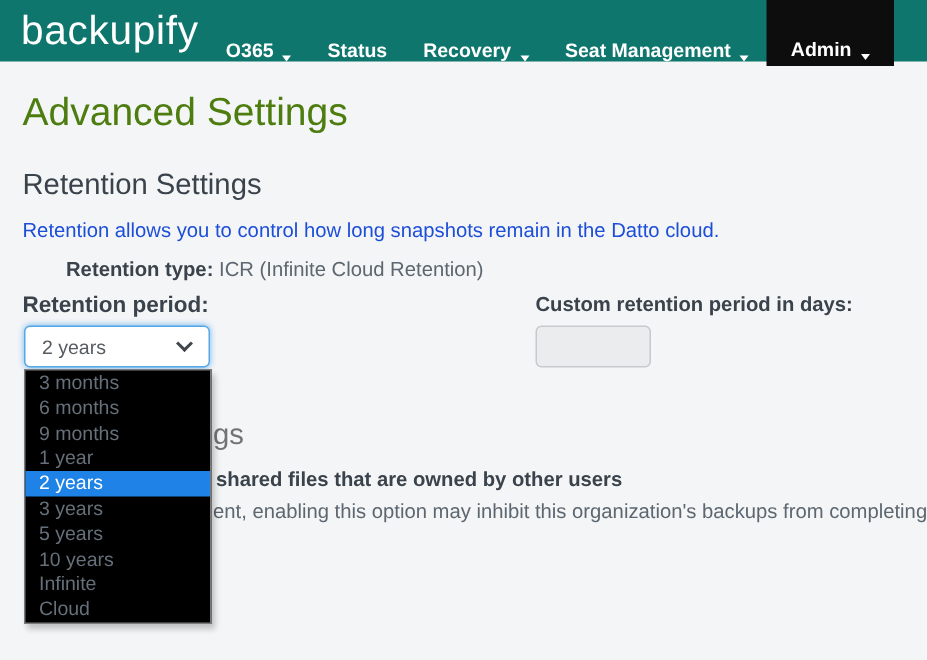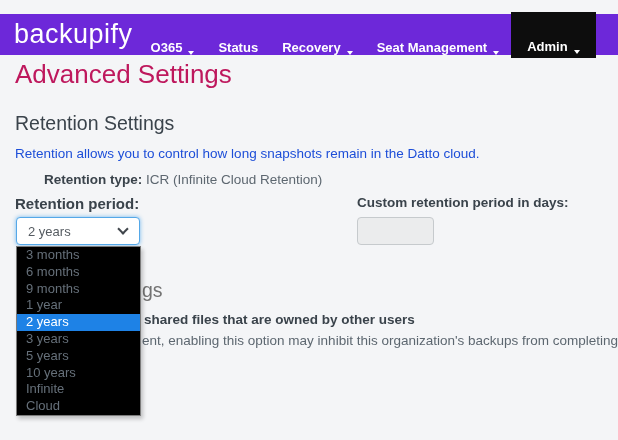--- a/index.html
+++ b/index.html
@@ -5,22 +5,22 @@
   * { margin:0; padding:0; box-sizing:border-box; }
   html,body { width:618px; height:440px; }
   body {
     font-family:"Liberation Sans", sans-serif;
     background:#f4f5f7;
     position:relative;
     overflow:hidden;
   }
   
   .header {
-    position:absolute; top:14px; left:0; width:618px; height:41px;
-    background:#6d28d9;
+    position:absolute; top:0; left:0; width:618px; height:41px;
+    background:#0f766e;
     display:flex; align-items:center;
   }
   .logo {
     color:#ffffff; font-size:27px; font-weight:normal; letter-spacing:0.5px;
     margin-left:14px; margin-right:6px; line-height:41px;
   }
   .nav { display:flex; align-items:center; height:100%; }
   .nav-item {
     color:#ffffff; font-size:13px; font-weight:bold;
     padding:0 12px; height:100%; display:flex; align-items:flex-end;
@@ -28,21 +28,21 @@
   }
   .nav-item.active { background:#0d0d0d; padding:4px 16px; height:46px; }
   .caret {
     display:inline-block; width:0; height:0;
     border-left:3.5px solid transparent; border-right:3.5px solid transparent;
     border-top:4px solid #ffffff; margin-left:6px;
   }
   
   .page-title {
     position:absolute; left:15px; top:59px;
-    font-size:26px; color:#be185d; font-weight:normal;
+    font-size:26px; color:#4d7c0f; font-weight:normal;
   }
   .section-heading {
     position:absolute; left:15px; top:112px;
     font-size:19.5px; color:#3a434b; font-weight:normal;
   }
   .section-desc {
     position:absolute; left:15px; top:146px;
     font-size:13.5px; color:#1d4ed8;
   }
   .retention-type-line {

